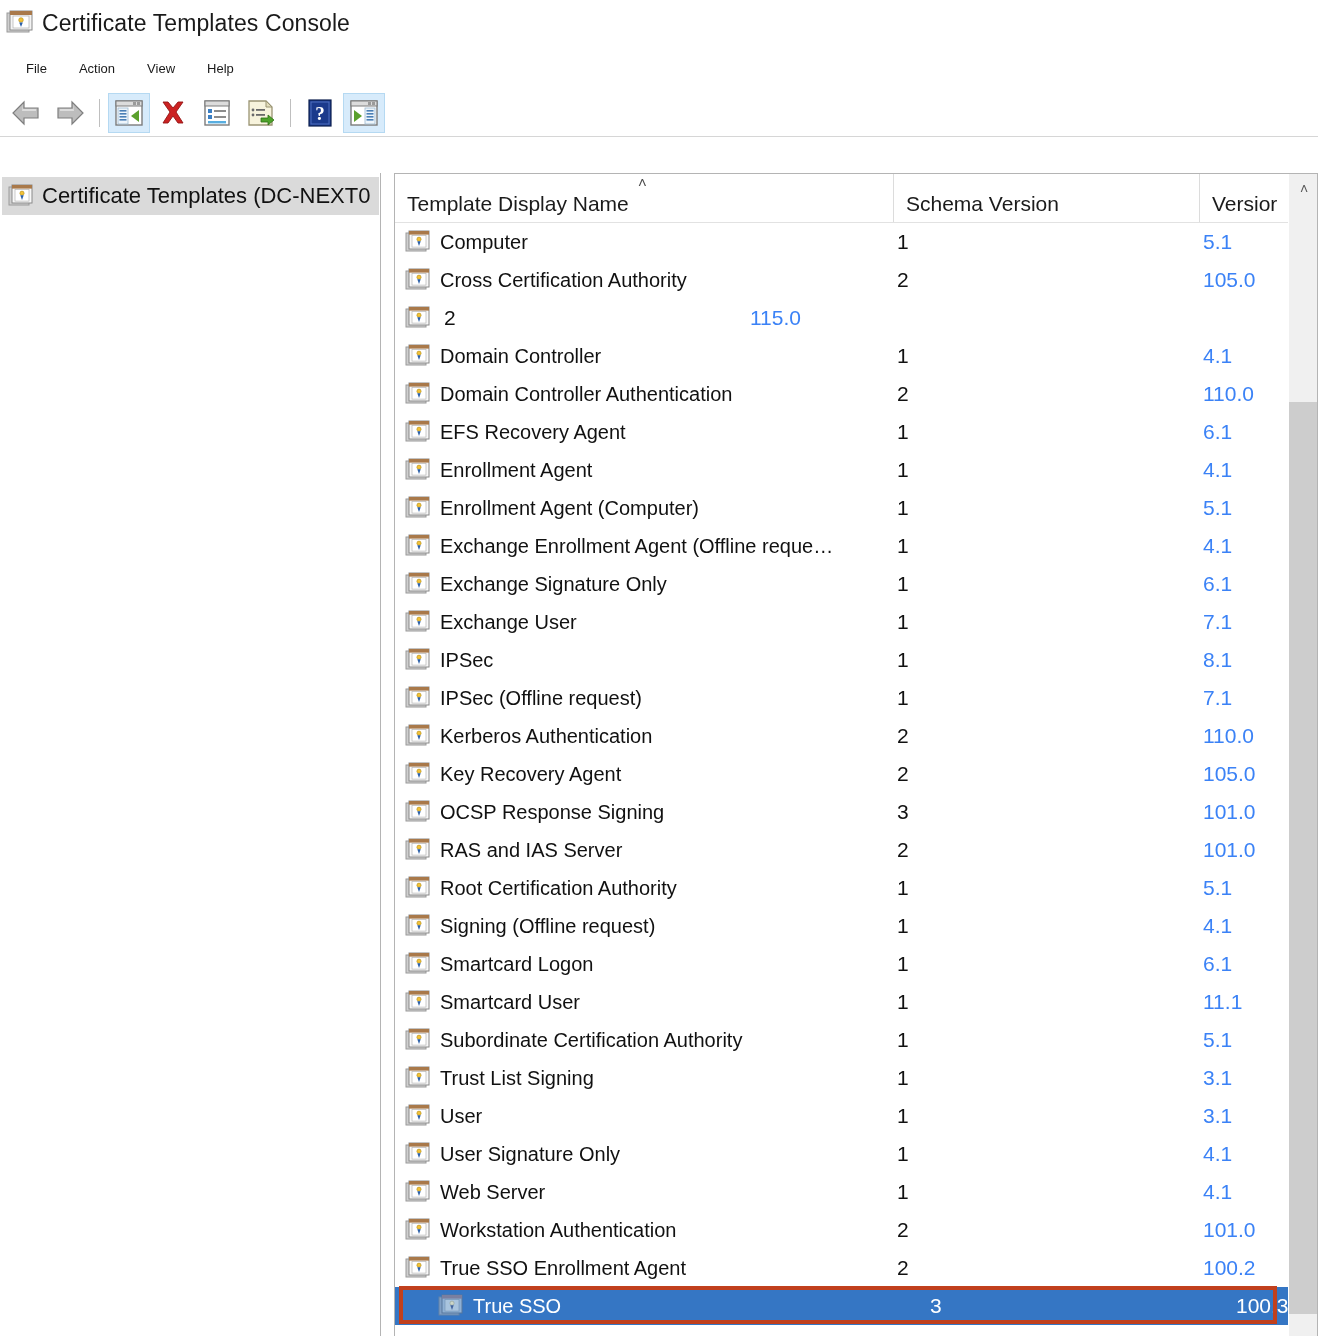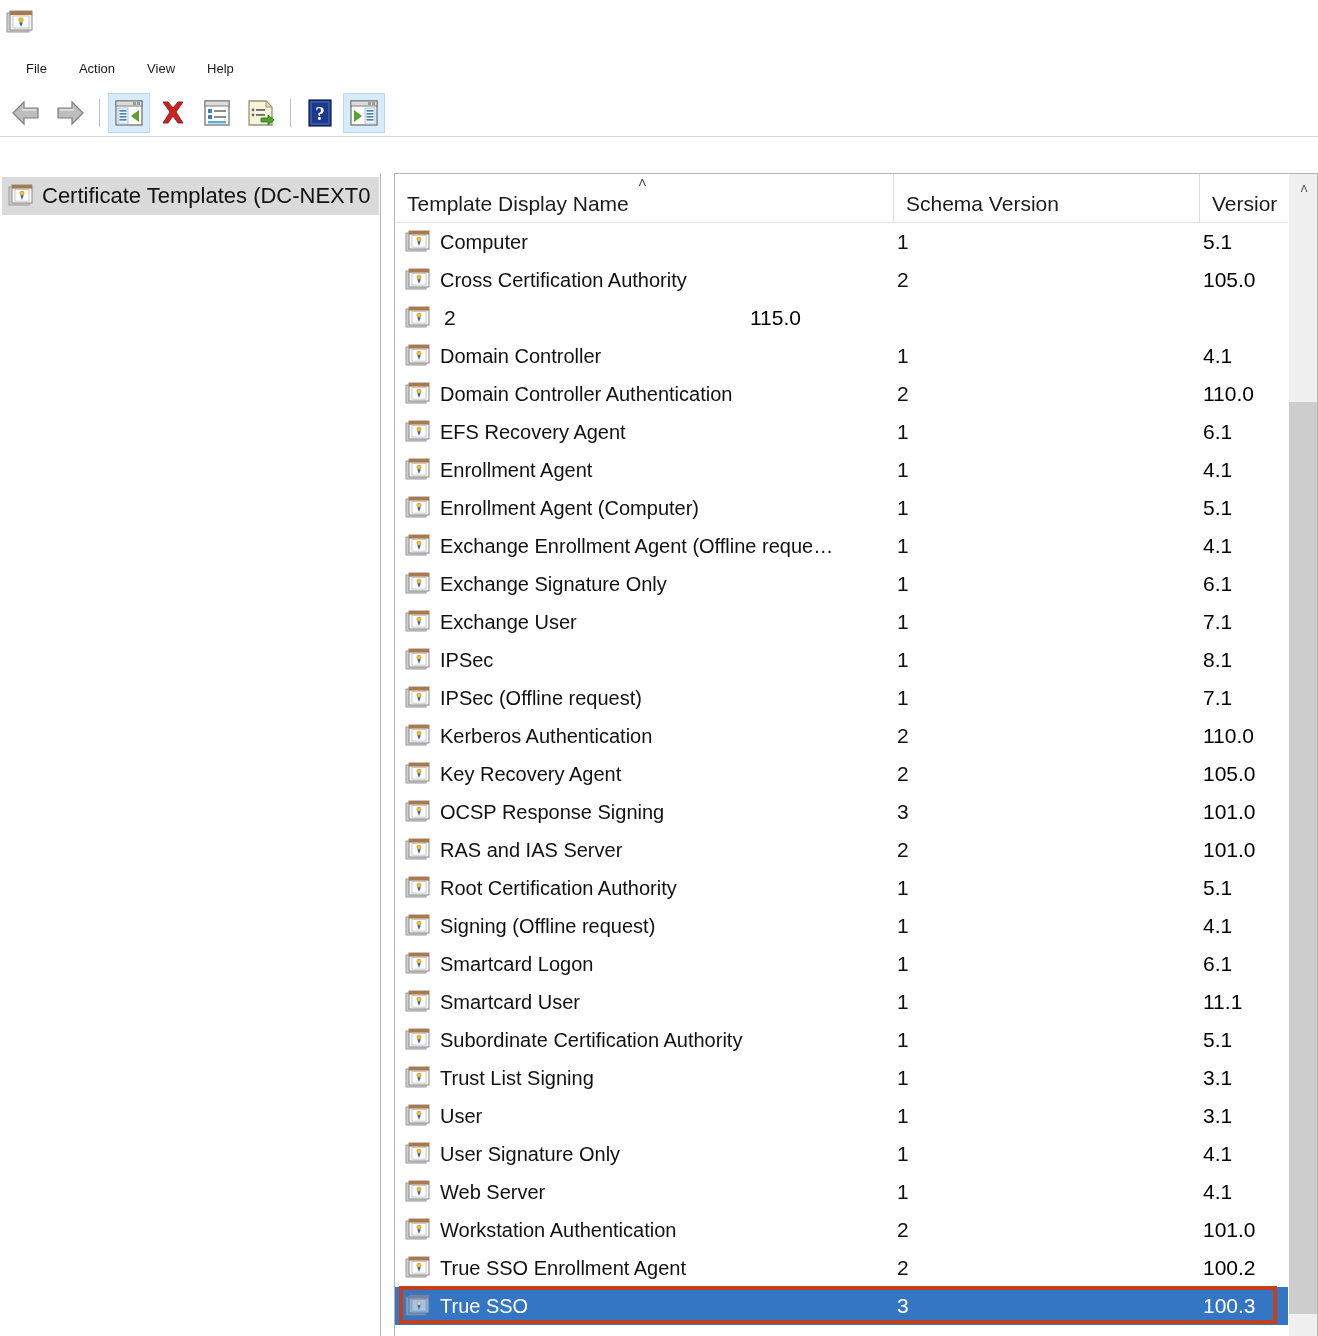--- a/index.html
+++ b/index.html
@@ -158,25 +158,26 @@
   .lv-row .cell-name {
     width: 453px; font-size: 20px; color: #111111;
     white-space: nowrap; overflow: hidden; text-overflow: ellipsis;
     flex: 0 0 auto;
   }
   .lv-row .cell-schema {
     width: 306px; font-size: 21px; color: #111111;
     padding-left: 4px; flex: 0 0 auto;
   }
   .lv-row .cell-version {
-    width: 86px; font-size: 21px; color: #000000;
+    width: 86px; font-size: 21px; color: #3b82f6;
     text-align: left; padding-left: 4px; flex: 0 0 auto;
   }
   .lv-row.selected {
     background: #3576c4;
+    justify-content: flex-end;
   }
   .lv-row.selected .cell-name,
   .lv-row.selected .cell-schema,
   .lv-row.selected .cell-version { color: #ffffff; }
 
   
   .annot-box {
     position: absolute;
     left: 4px;
     top: 1113px;
@@ -226,20 +227,21 @@
     <span class="title-icon">
       <svg width="28" height="26" viewBox="0 0 28 26">
         <rect x="1" y="3" width="22" height="19" fill="#cfcfcf" stroke="#9a9a9a" stroke-width="1"></rect>
         <rect x="4" y="1" width="22" height="19" fill="#f4f4f4" stroke="#8a8a8a" stroke-width="1"></rect>
         <rect x="4" y="1" width="22" height="4" fill="#a9794a"></rect>
         <rect x="7" y="6" width="16" height="12" fill="#ffffff" stroke="#b0b0b0" stroke-width="0.7"></rect>
         <circle cx="15" cy="10" r="2.3" fill="#f3c33a" stroke="#b08a12" stroke-width="0.6"></circle>
         <path d="M13.2 12.4 L15 17 L16.8 12.4 Z" fill="#2a5fa8"></path>
       </svg>
     </span>
+    <span class="title-text">Certificate Templates Console</span>
   </div>
 
   <div class="menubar">
     <div class="menu-item">File</div>
     <div class="menu-item">Action</div>
     <div class="menu-item">View</div>
     <div class="menu-item">Help</div>
   </div>
 
   <div class="toolbar">

